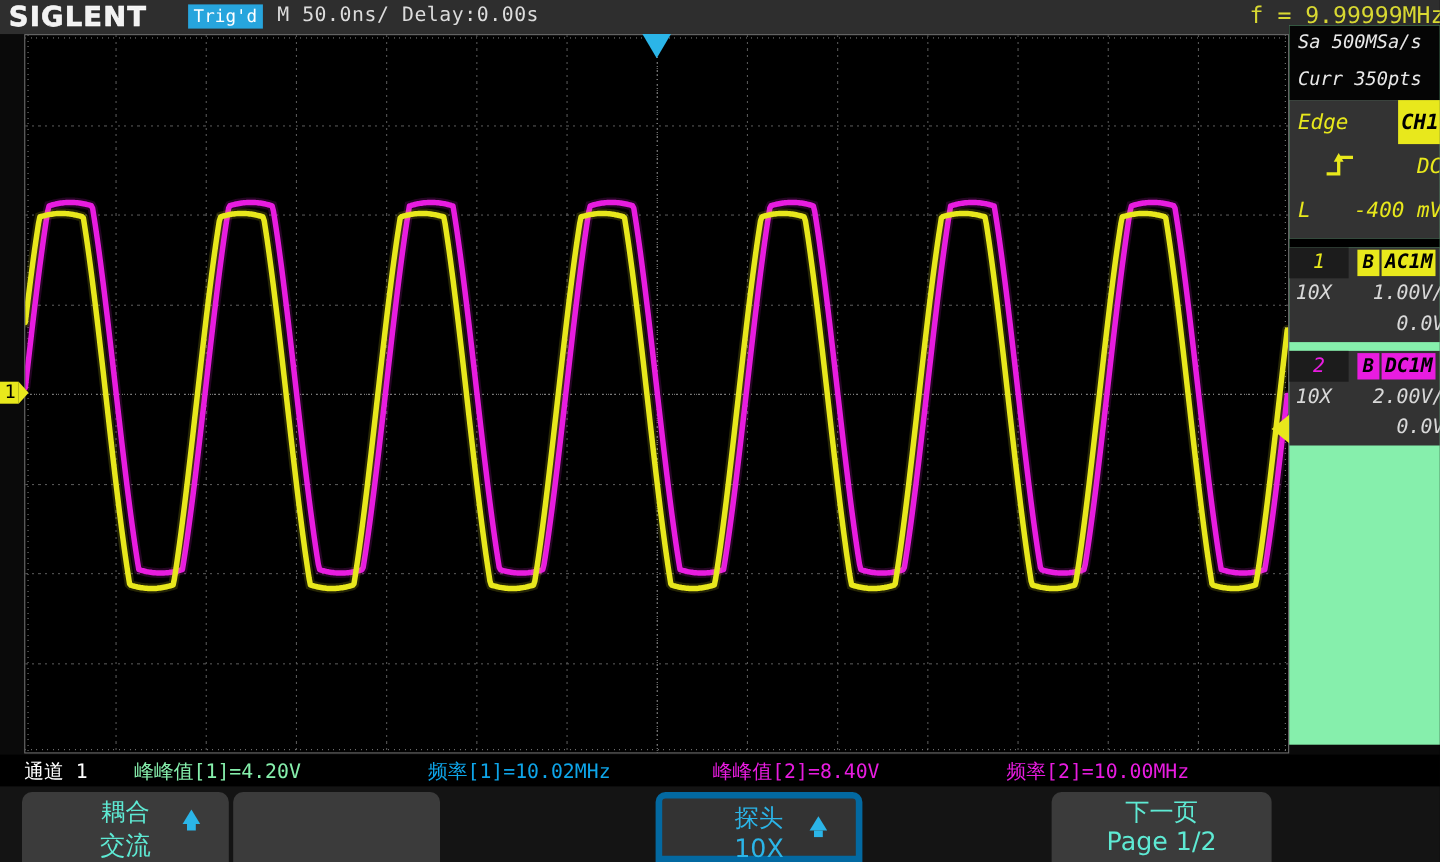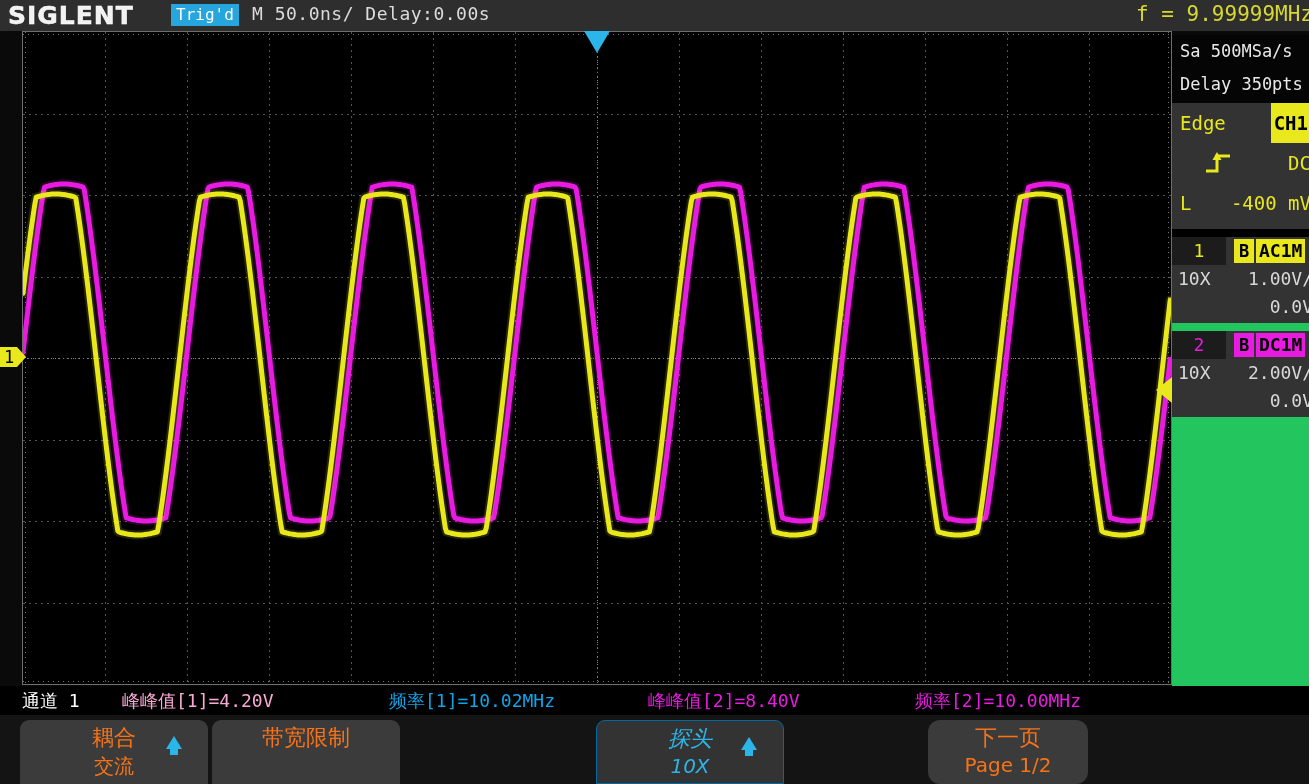--- a/index.html
+++ b/index.html
@@ -49,22 +49,22 @@
   .chmarker{position:absolute;display:flex;align-items:center;}
   .chmarker .box{background:#e8e81c;color:#000;font-size:17px;line-height:20px;
                  padding:0 3px 0 4px;font-family:"DejaVu Sans Mono",monospace;}
   .chmarker .tip{width:0;height:0;border-top:10px solid transparent;
                  border-bottom:10px solid transparent;border-left:9px solid #e8e81c;}
   
   .triglvl{position:absolute;width:0;height:0;border-top:13px solid transparent;
            border-bottom:13px solid transparent;border-right:16px solid #e8e81c;}
 
   
-  .sidepanel{position:absolute;left:1172px;top:35px;width:137px;height:654px;
-             background:#22c55e;overflow:hidden;}
+  .sidepanel{position:absolute;left:1172px;top:23px;width:137px;height:654px;
+             background:#86efac;overflow:hidden;font-style:italic;}
   .acqbox{position:absolute;left:0;top:0;width:137px;height:68px;background:#050505;
           color:#e9e9e9;font-family:"DejaVu Sans Mono","Liberation Mono",monospace;
           font-size:17px;}
   .acqbox div{padding-left:8px;line-height:33px;white-space:nowrap;}
   .trigbox{position:absolute;left:0;top:68px;width:137px;height:126px;
            background:#333333;color:#e8e81c;
            font-family:"DejaVu Sans Mono","Liberation Mono",monospace;font-size:19px;}
   .trigrow{position:relative;height:40px;line-height:40px;white-space:nowrap;}
   .trigrow .lft{position:absolute;left:8px;}
   .trigrow .rgt{position:absolute;right:-2px;}
@@ -89,25 +89,25 @@
   .measbar{position:absolute;left:0;top:686px;width:1309px;height:29px;
            background:#000;font-family:"DejaVu Sans Mono","Liberation Mono",monospace;
            font-size:18px;}
   .measbar span{position:absolute;top:3px;white-space:nowrap;}
 
   
   .menubar{position:absolute;left:0;top:715px;width:1309px;height:69px;
            background:#141414;}
   .softkey{position:absolute;top:5px;height:64px;background:#3b3b3b;
            border-radius:9px 9px 0 0;box-sizing:border-box;}
-  .softkey.sel{background:#333;border:1px solid #0369a1;font-style:italic;}
-  .sk-l1,.sk-l2{position:absolute;left:0;right:0;text-align:center;color:#f97316;
+  .softkey.sel{background:#333;border:6px solid #0369a1;}
+  .sk-l1,.sk-l2{position:absolute;left:0;right:0;text-align:center;color:#5eead4;
                 font-family:"DejaVu Sans","Liberation Sans",sans-serif;}
   .sk-l1{top:3px;font-size:22px;}
-  .sk-l2{top:33px;font-size:20px;}
+  .sk-l2{top:33px;font-size:23px;}
   .softkey.sel .sk-l1,.softkey.sel .sk-l2{color:#2bb5e8;}
   .sk-arrow{position:absolute;right:26px;top:16px;width:0;height:0;
             border-left:8px solid transparent;border-right:8px solid transparent;
             border-bottom:13px solid #2bb5e8;}
   .sk-arrow:after{content:"";position:absolute;left:-4px;top:13px;width:8px;
                   height:6px;background:#2bb5e8;}
 </style>
 </head>
 <body>
 
@@ -161,21 +161,21 @@
   <div class="chmarker" id="ch1marker" style="left: 0px; top: 347px;">
     <div class="box">1</div>
     <div class="tip"></div>
   </div>
   <div class="triglvl" id="triglvl" style="left: 1156px; top: 377px;"></div>
 
   <div class="sidepanel">
 
     <div class="acqbox">
       <div>Sa 500MSa/s</div>
-      <div>Delay 350pts</div>
+      <div>Curr 350pts</div>
     </div>
 
     <div class="trigbox">
       <div class="trigrow">
         <span class="lft">Edge</span>
         <span class="rgt chipyel">CH1</span>
       </div>
       <div class="trigrow">
         <span class="edgeicon">
           <svg width="30" height="26" viewBox="0 0 30 26">
@@ -219,40 +219,39 @@
         <span class="rgt">2.00V/</span>
       </div>
       <div class="chline">
         <span class="rgt">0.0V</span>
       </div>
     </div>
   </div>
 
   <div class="measbar" id="measbar">
     <span style="left:22px;color:#ffffff">通道 1</span>
-  <span style="left: 122px; color: #f9a8d4;">峰峰值[1]=4.20V</span>
+  <span style="left: 122px; color: #86efac;">峰峰值[1]=4.20V</span>
       <span style="left: 389px; color: #0ea5e9;">频率[1]=10.02MHz</span>
       <span style="left: 648px; color: rgb(232, 28, 224);">峰峰值[2]=8.40V</span>
       <span style="left: 915px; color: rgb(232, 28, 224);">频率[2]=10.00MHz</span>
     </div>
 
   <div class="menubar" id="menubar">
 
   <div class="softkey" style="left: 20px; width: 188px;">
         <div class="sk-l1">耦合</div>
         <div class="sk-l2">交流</div>
         <div class="sk-arrow"></div>
       </div>
       <div class="softkey" style="left: 212px; width: 188px;">
-        <div class="sk-l1">带宽限制</div>
       </div>
       <div class="softkey sel" style="left: 596px; width: 188px;">
         <div class="sk-l1">探头</div>
         <div class="sk-l2">10X</div>
         <div class="sk-arrow"></div>
       </div>
-      <div class="softkey" style="left: 928px; width: 160px; border-radius: 12px;">
+      <div class="softkey" style="left: 956px; width: 200px;">
         <div class="sk-l1">下一页</div>
         <div class="sk-l2">Page 1/2</div>
       </div>
     </div>
 
 </div>
 
 </body></html>

